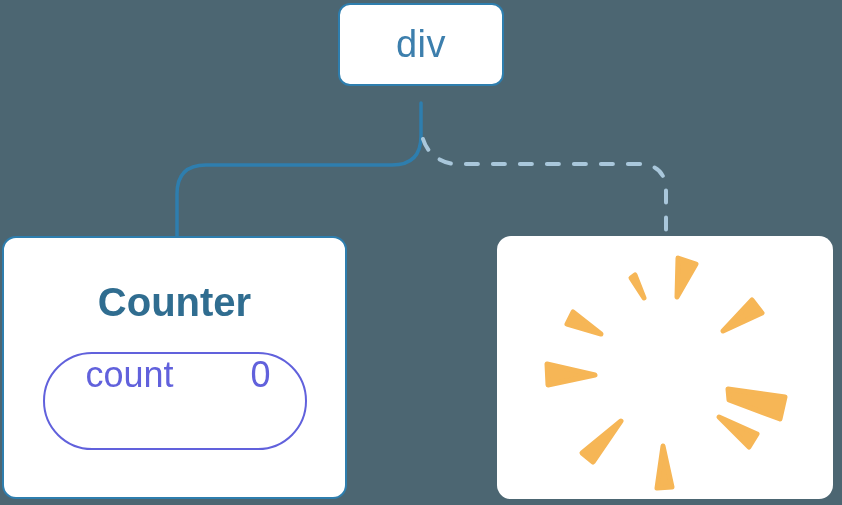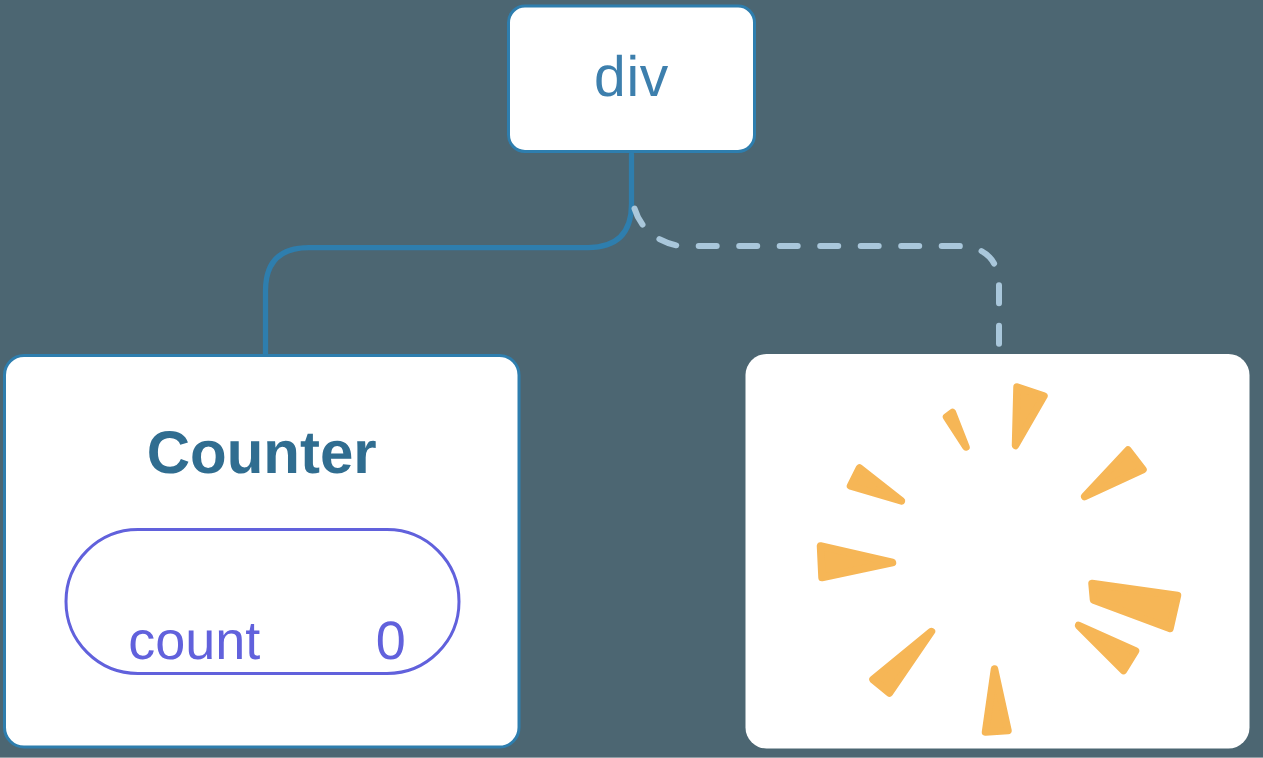--- a/index.html
+++ b/index.html
@@ -36,21 +36,21 @@
   .node {
     position: absolute;
     background: var(--node-fill, #ffffff);
     border-radius: 14px;
     box-sizing: border-box;
   }
   .node-root {
     left: 338px;
     top: 3px;
     width: 166px;
-    height: 99px;
+    height: 83px;
     border: 2.5px solid var(--node-border, #2E7EAE);
     border-radius: 12px;
     display: flex;
     align-items: center;
     justify-content: center;
   }
   .root-label {
     color: var(--root-text, #3D7FAD);
     font-size: 38px;
     font-weight: 500;
@@ -74,21 +74,21 @@
     line-height: 1.1;
   }
   .state-pill {
     margin-top: 28px;
     width: 264px;
     height: 98px;
     border: 2px solid var(--state-accent, #6161DC);
     border-radius: 49px;
     box-sizing: border-box;
     display: flex;
-    align-items: flex-end;
+    align-items: flex-start;
     overflow: hidden;
   }
   .pill-key {
     flex: 1;
     display: flex;
     align-items: center;
     justify-content: center;
     color: var(--state-accent, #6161DC);
     font-size: 36px;
   }

